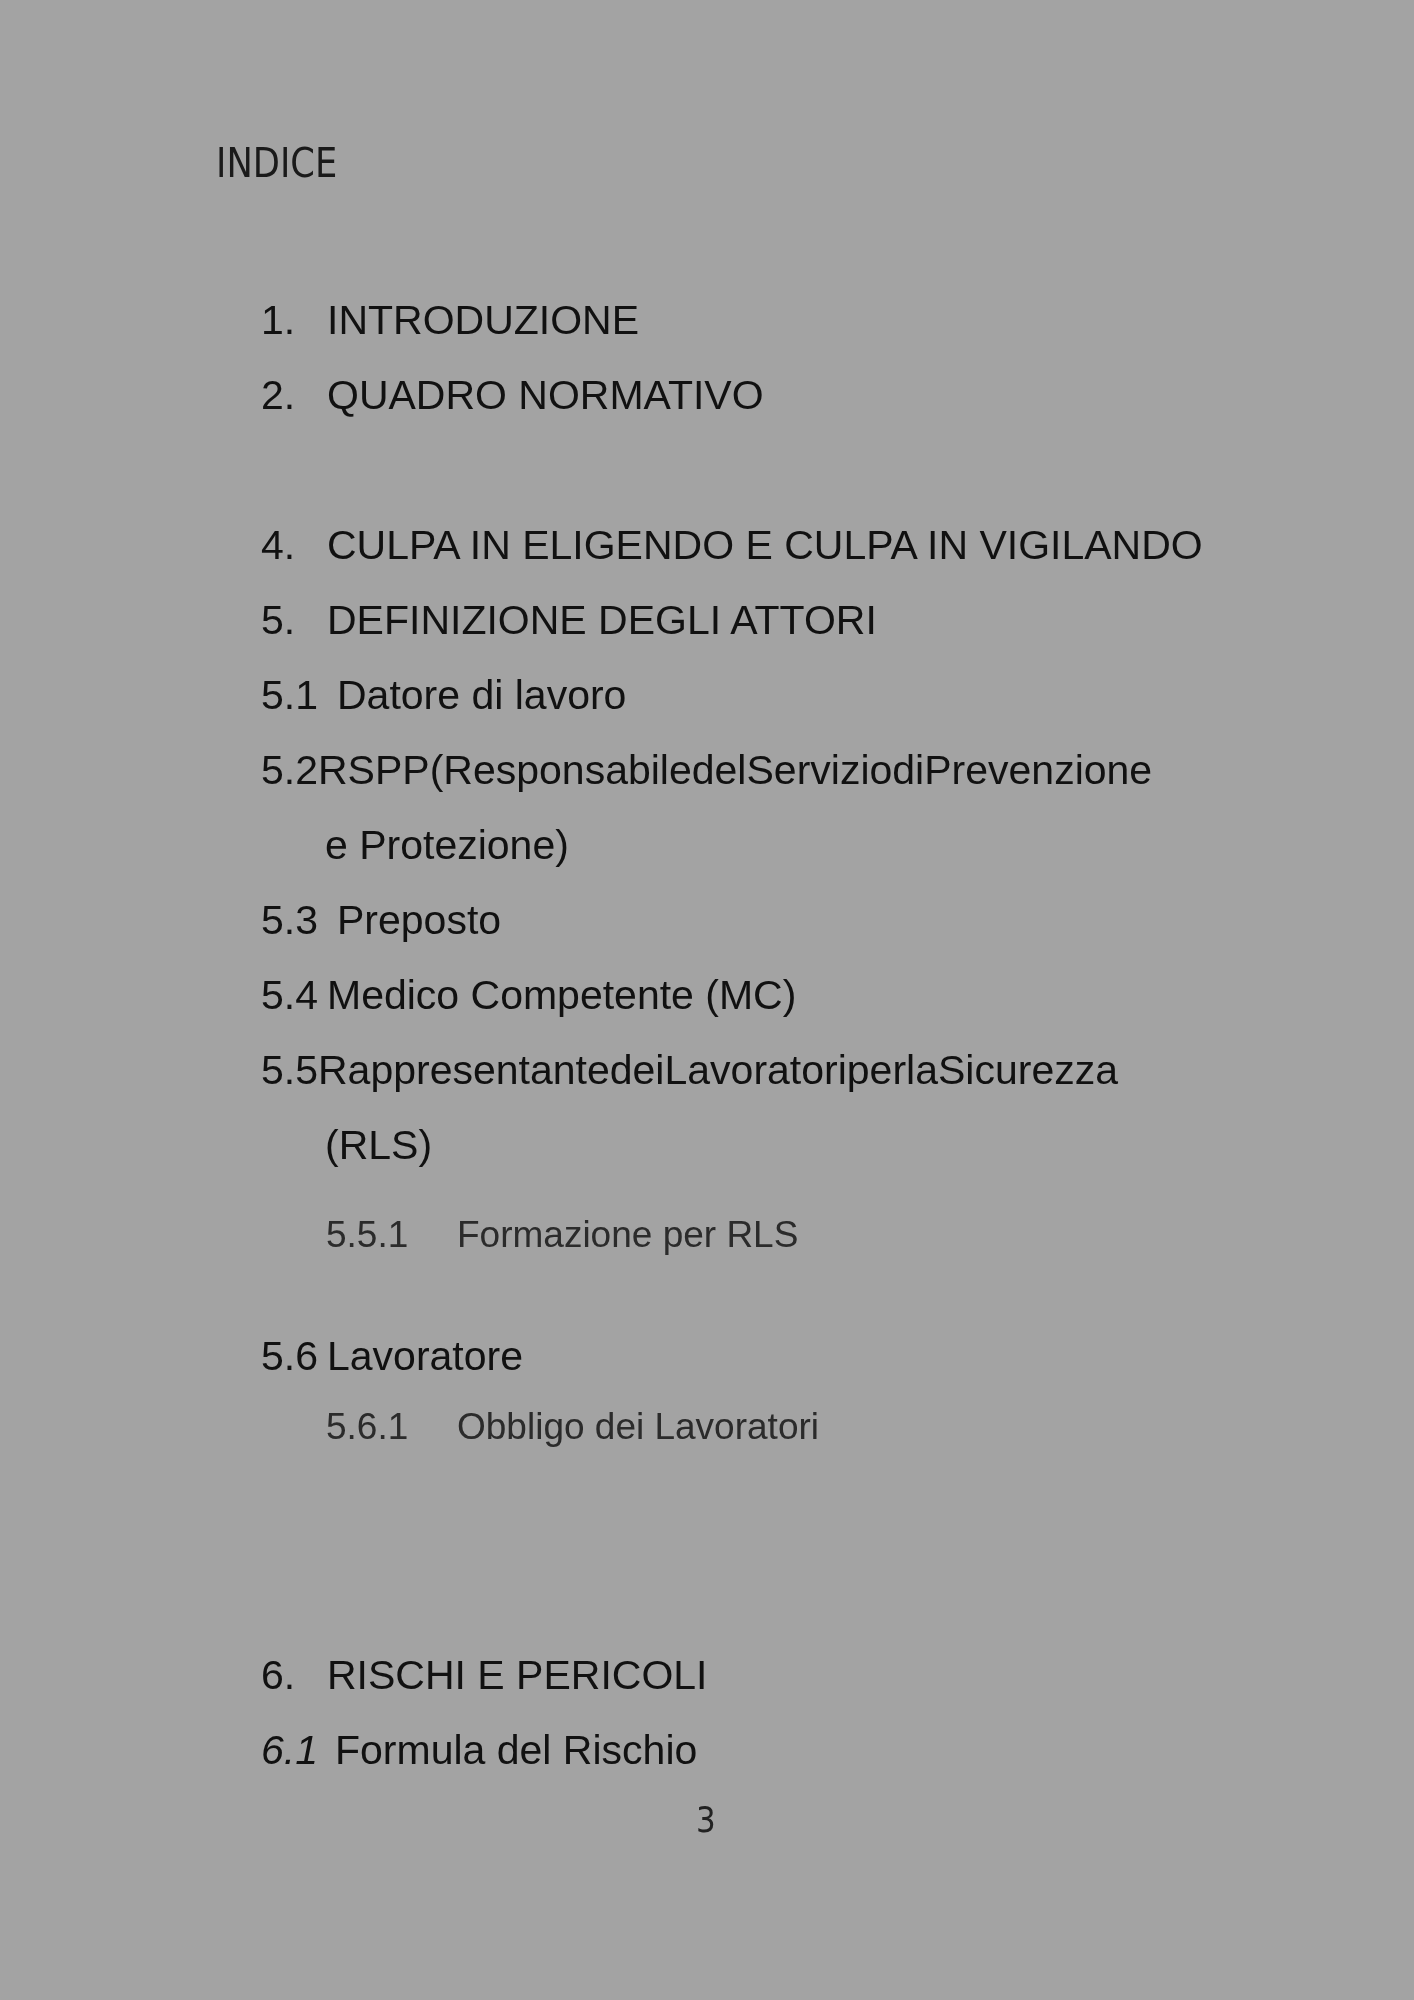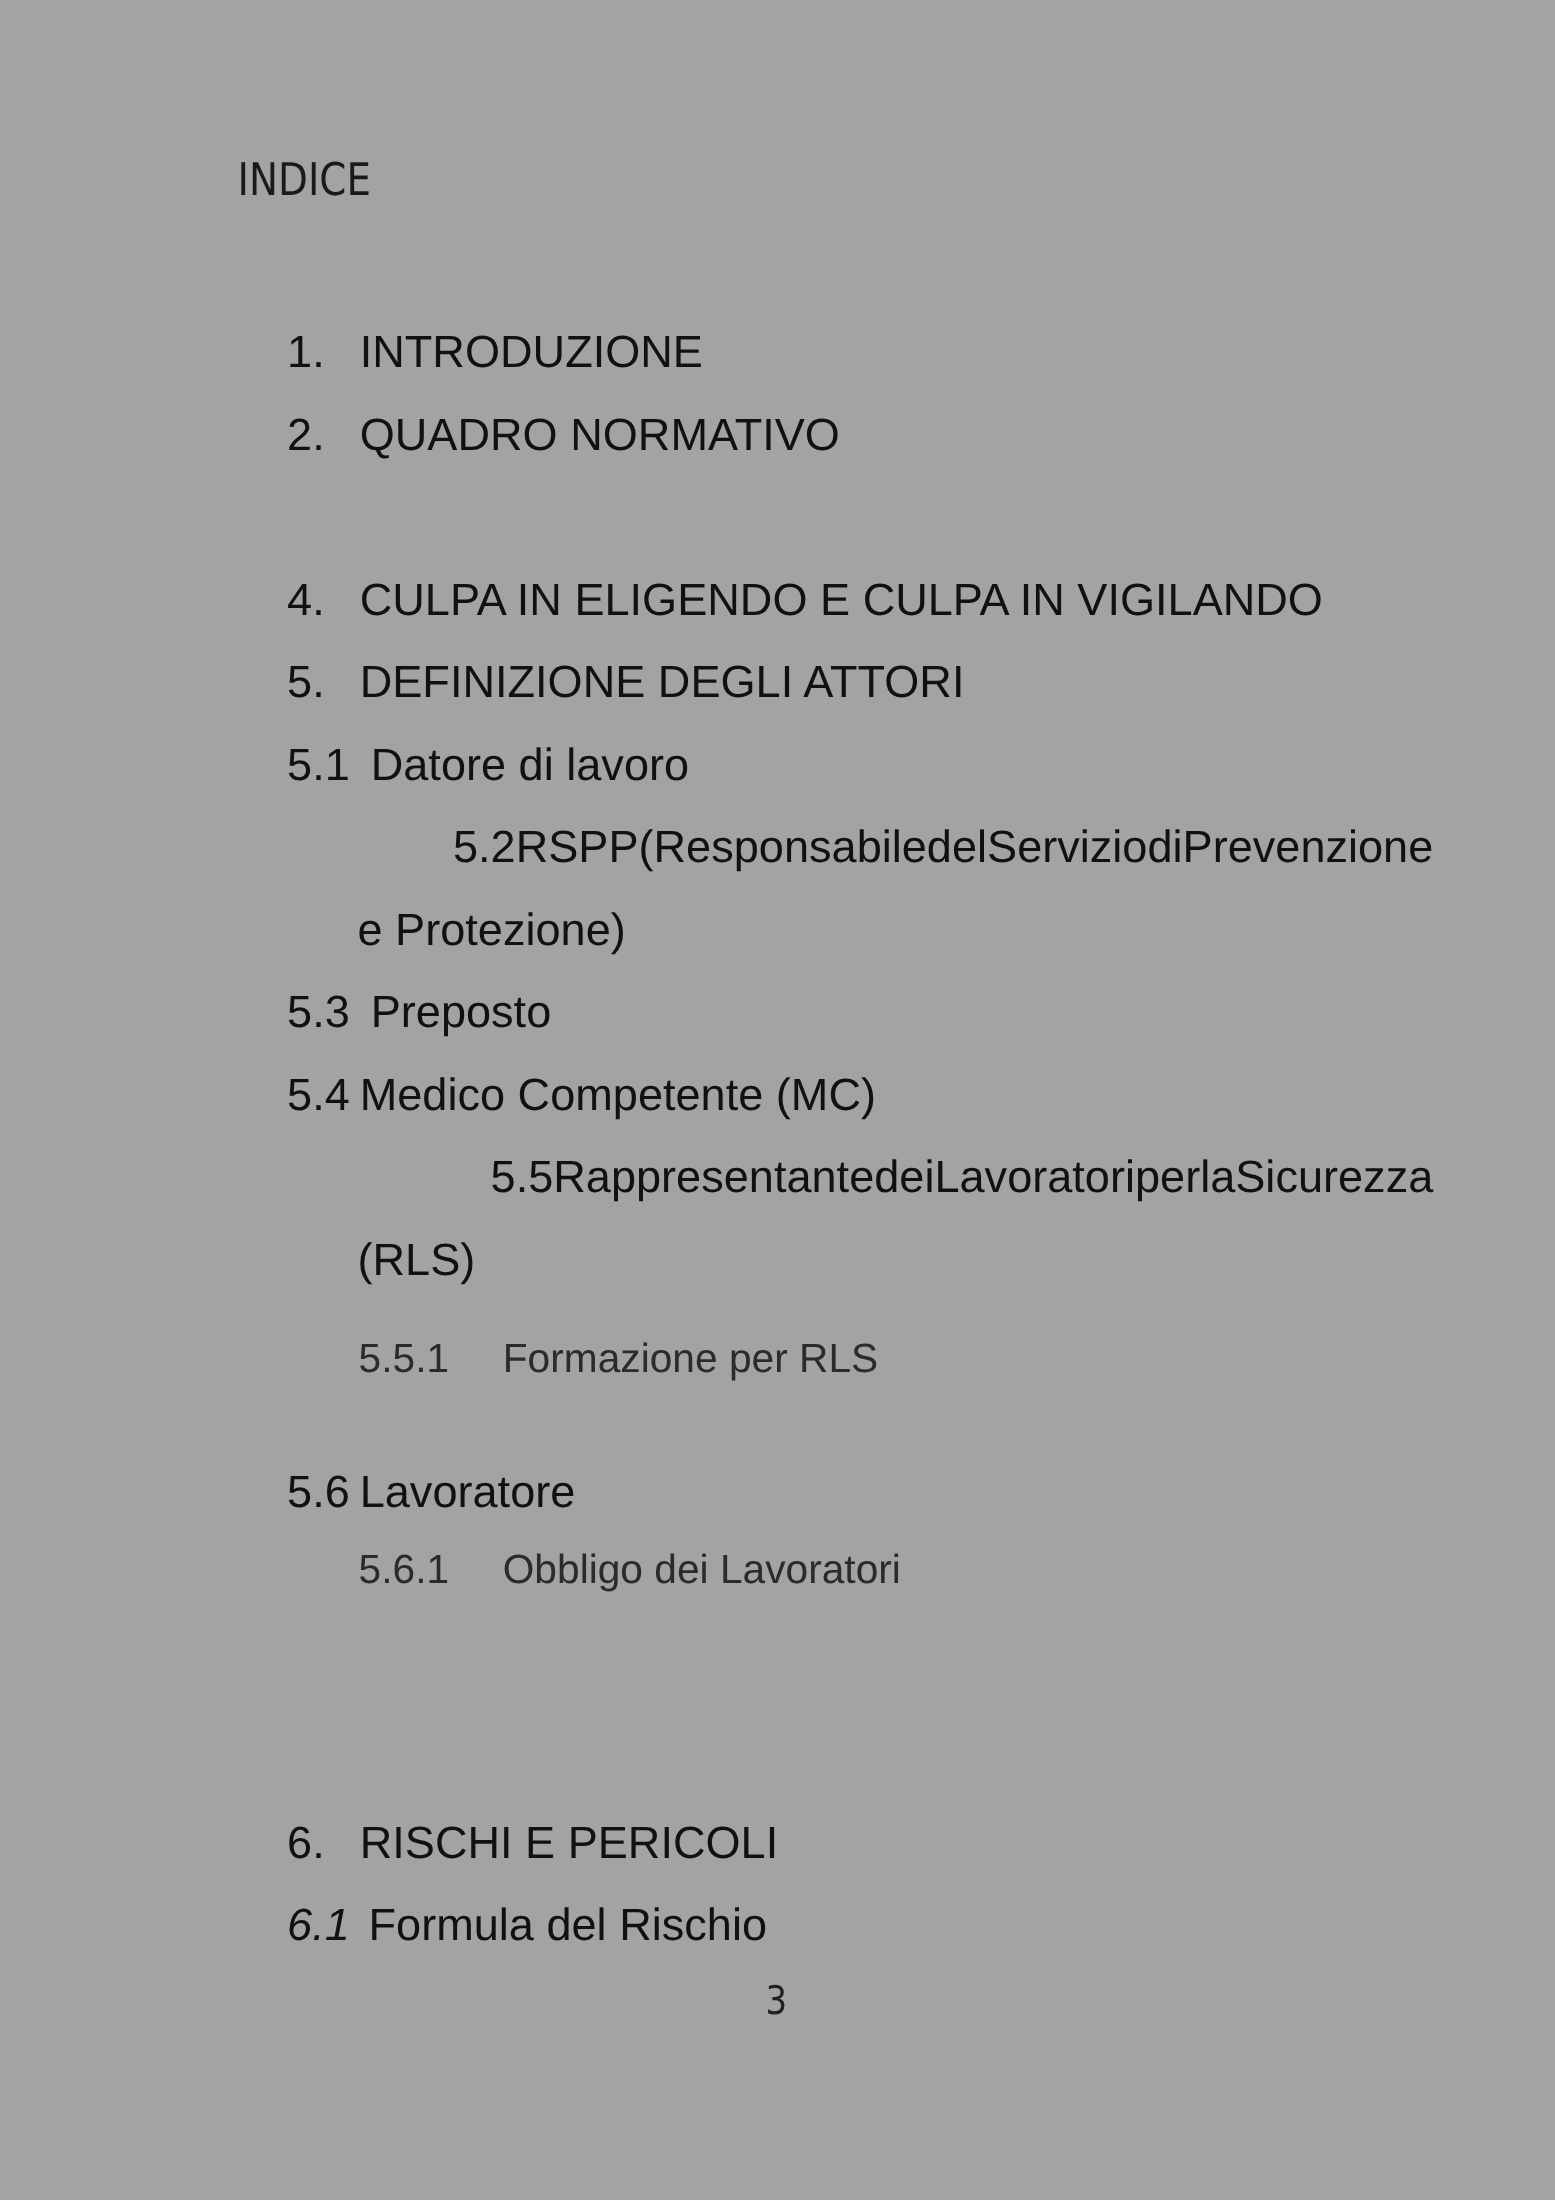--- a/index.html
+++ b/index.html
@@ -33,21 +33,21 @@
     color: #111111;
     margin-left: 45px;
   }
   .toc-line .num { display: inline-block; }
   .toc-line.l1 .num { width: 66px; }
   .toc-line.l2 .num { width: 76px; }
   .toc-line.l2.tight .num { width: 66px; }
   .toc-line.justified {
     width: 1042px;
     display: flex;
-    justify-content: flex-end;
+    justify-content: flex-start;
   }
   .toc-line.cont { left: 280px; }
   .toc-line.sub {
     left: 281px;
     font-size: 37px;
     color: #2b2b2b;
   }
   .toc-line.sub .num { width: 131px; }
   .page-number {
     position: absolute;

